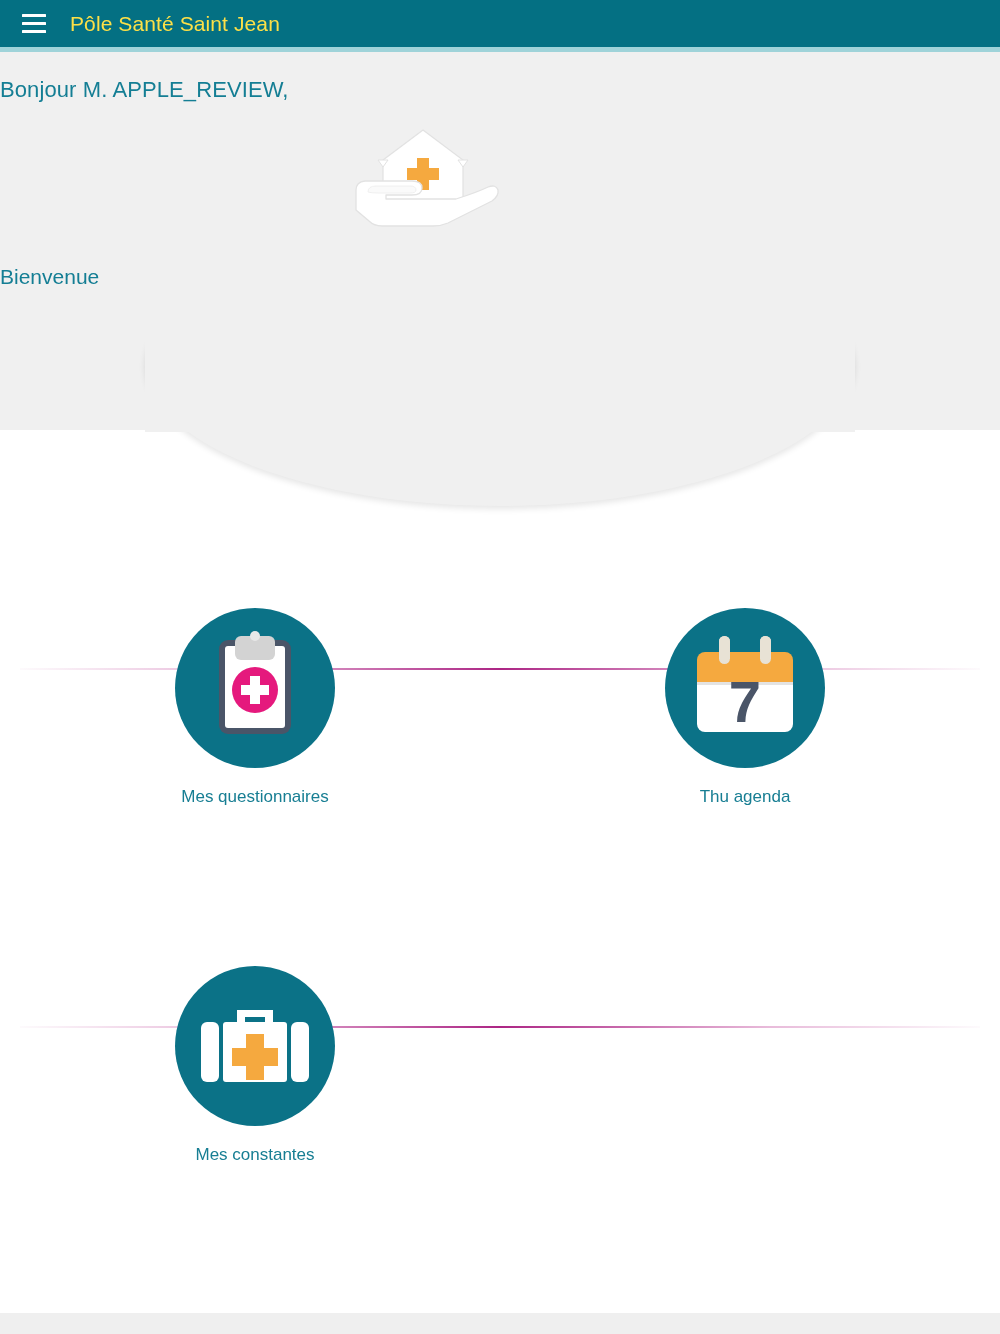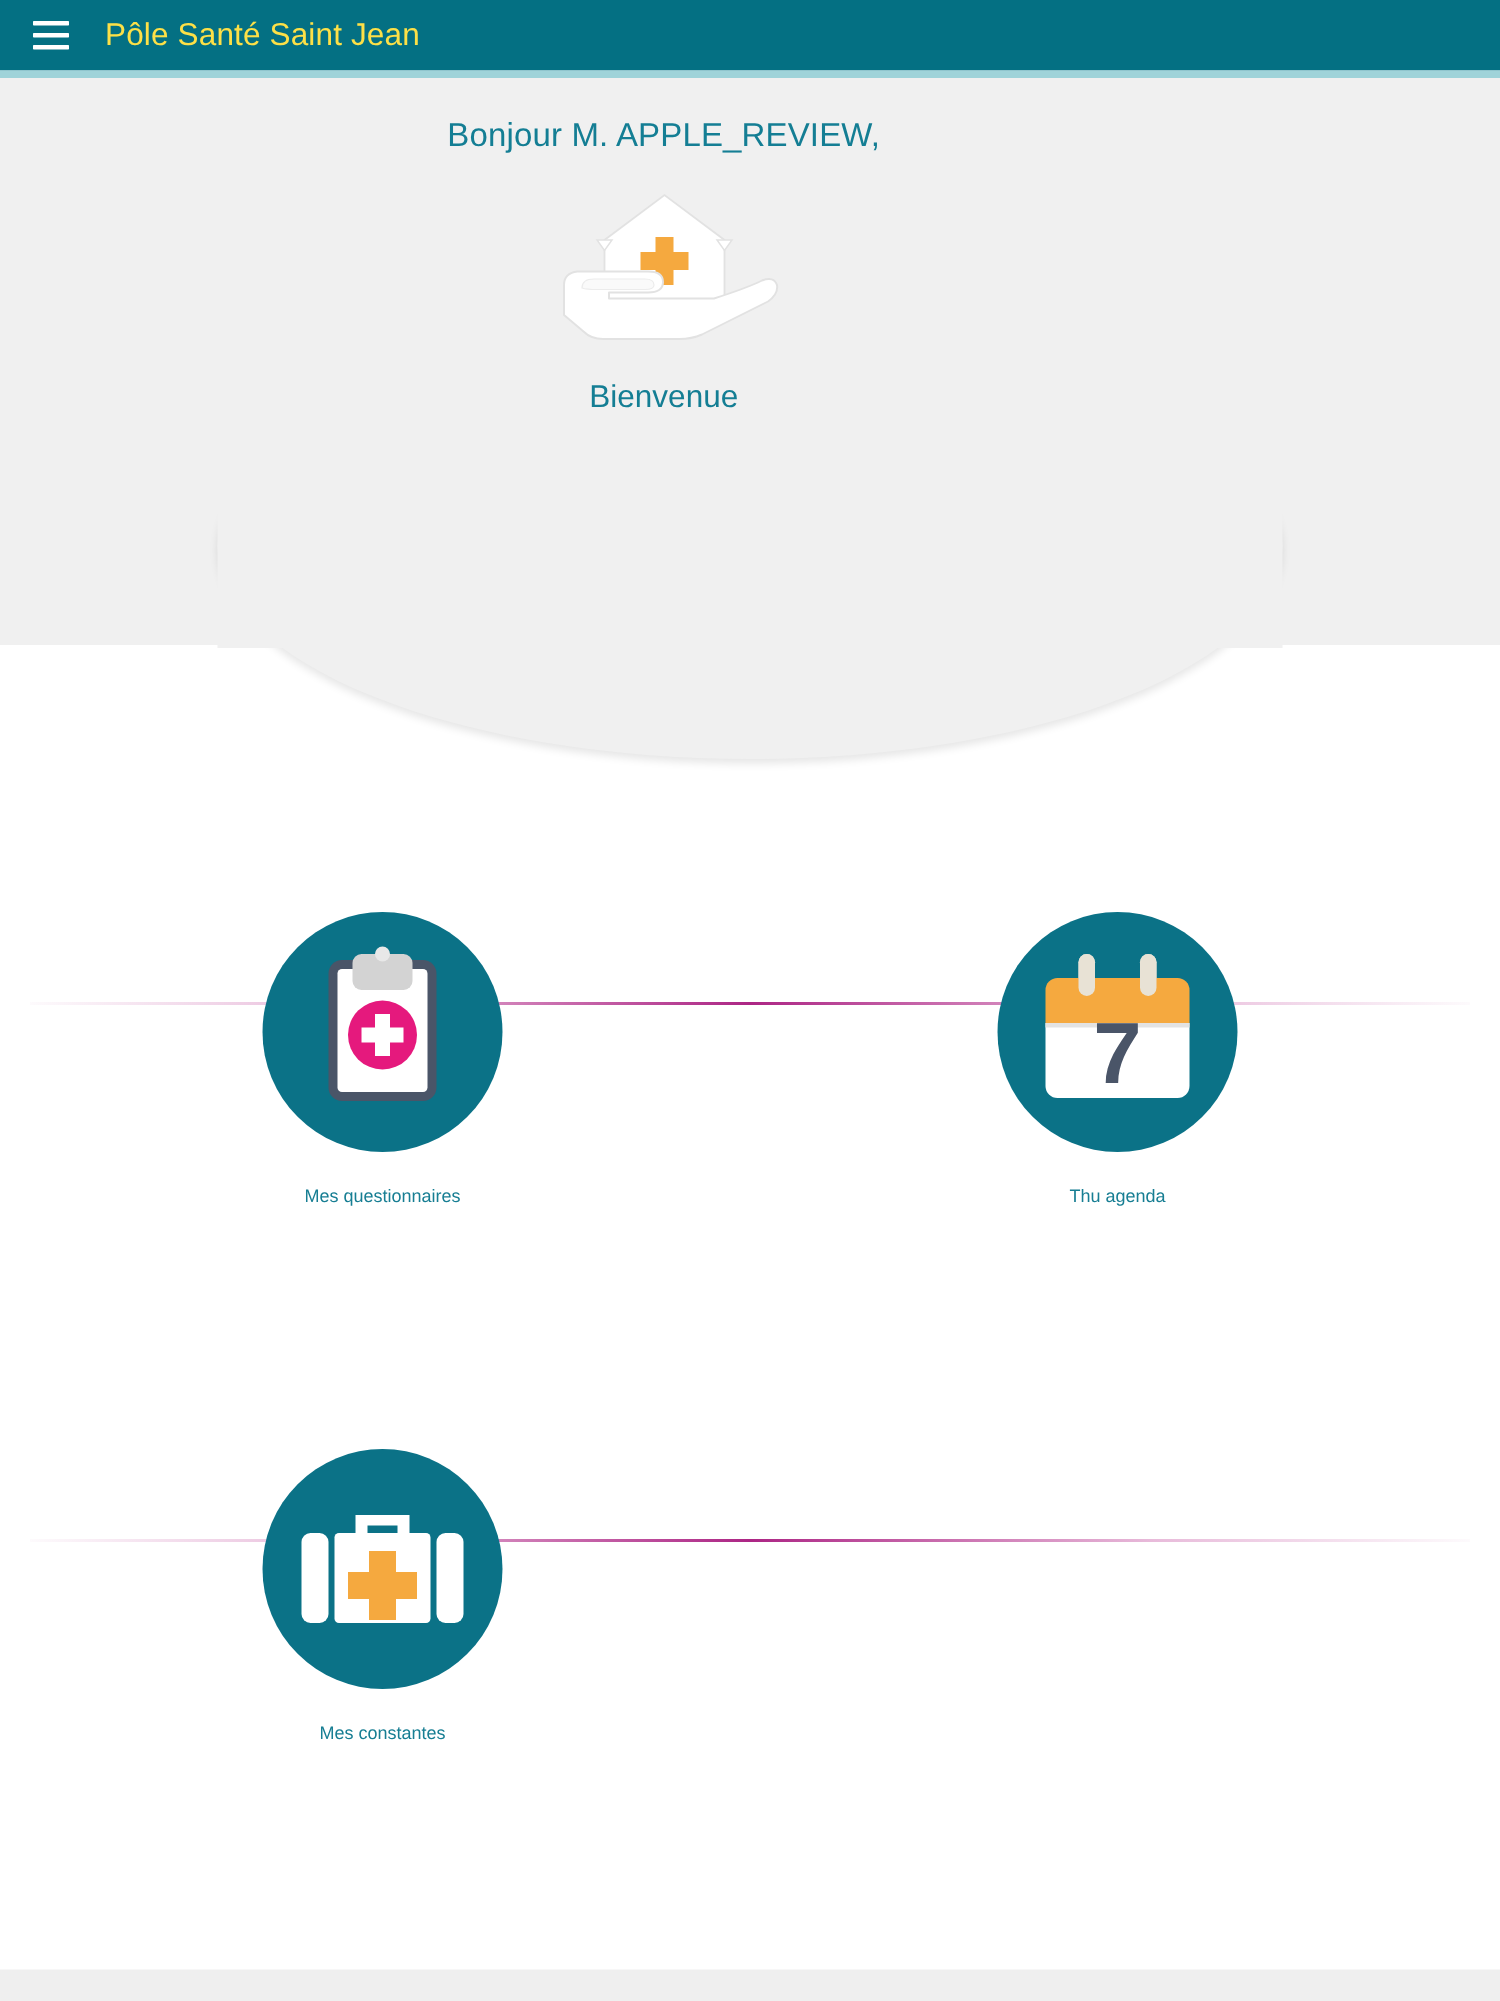--- a/index.html
+++ b/index.html
@@ -90,40 +90,38 @@
     top: 160px;
     width: 710px;
     height: 220px;
     background: #f0f0f0;
   }
 
   .hero-content {
     position: absolute;
     left: 0; top: 0;
     width: 845px;
-    text-align: center;
-    padding-left: 40px;
   }
   .greeting {
     margin-top: 24px;
     font-size: 22px;
     color: #147e94;
     line-height: 28px;
     letter-spacing: 0.1px;
   }
 
   
   .logo-holder {
     margin: 16px auto 0 auto;
     width: 170px;
     height: 110px;
     position: relative;
   }
   .welcome {
-    margin-top: 22px;
+    margin-top: 34px;
     font-size: 21px;
     color: #147e94;
     line-height: 26px;
   }
 
   
   .sep-line {
     position: absolute;
     left: 20px;
     width: 960px;
@@ -152,21 +150,21 @@
 
   .tile-circle {
     width: 160px; height: 160px;
     margin: 0 auto;
     border-radius: 50%;
     background: #0b7287;
     position: relative;
   }
   .tile-label {
     margin-top: 18px;
-    font-size: 12px;
+    font-size: 17px;
     color: #177e93;
     line-height: 22px;
     white-space: nowrap;
     text-align: center;
   }
 
   
   .footer-bar {
     position: absolute;
     left: 0; top: 1313px;

